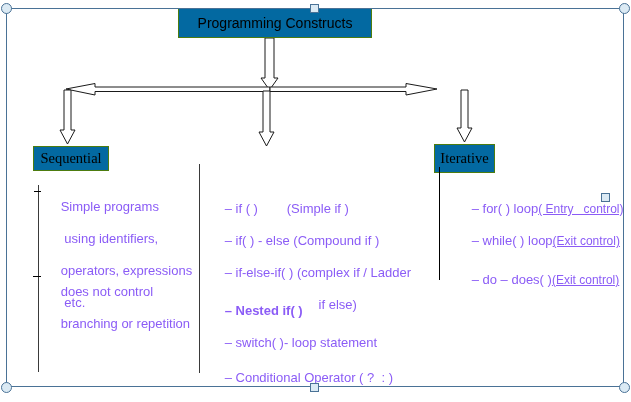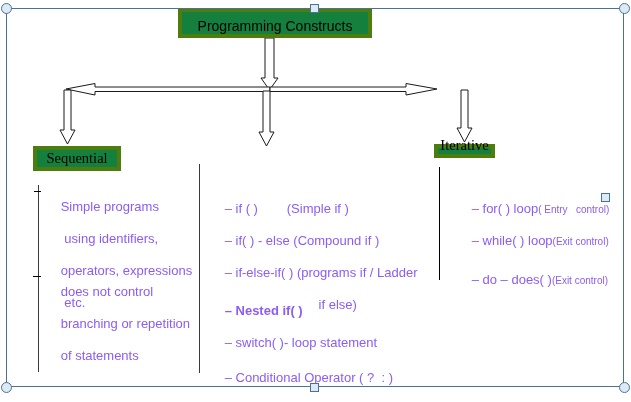--- a/index.html
+++ b/index.html
@@ -30,25 +30,25 @@
     background: #dbeaf4;
     border: 1px solid #4a7296;
     box-sizing: border-box;
   }
   .handle.circ { width: 11px; height: 11px; border-radius: 50%; }
   .handle.sq   { width: 9px;  height: 9px; }
 
   
   .box {
     position: absolute;
-    border: 4px solid #4d7c0f;
-    background: #15803d;
+    border: 1px solid #4d7c0f;
+    background: #0369a1;
     box-sizing: border-box;
     display: flex;
-    align-items: flex-end;
+    align-items: center;
     justify-content: center;
     color: #000000;
   }
   .title-box {
     font-family: "Liberation Sans", sans-serif;
     font-size: 14px;
   }
   .head-box {
     font-family: "Liberation Serif", serif;
     font-size: 14.5px;
@@ -71,21 +71,22 @@
   }
   .item {
     position: absolute;
     color: #8b5cf6;
     font-family: "Liberation Sans", sans-serif;
     font-size: 13px;
     line-height: 16px;
     white-space: pre;
   }
   .item .small {
-    font-size: 10px;
+    font-size: 12px;
+    text-decoration: underline;
   }
   .dash {
     position: absolute;
     height: 1px;
     background: #000000;
   }
 </style>
 </head>
 <body>
 
@@ -105,74 +106,73 @@
       <polygon points="263,91 270,91 270,132 274,132 266.5,146 259,132 263,132"></polygon>
 
       <polygon points="461,90 468,90 468,128 472,128 464.5,142 457,128 461,128"></polygon>
     </g>
   </svg>
 
   <div class="box title-box" style="left:178px; top:8px; width:194px; height:30px;">
     <span>Programming Constructs</span>
   </div>
 
-  <div class="box head-box" style="left:33px; top:146px; width:88px; height:25px;">
+  <div class="box head-box" style="left:33px; top:146px; width:76px; height:25px;">
     <span>Sequential</span>
   </div>
 
   <div class="col">
     <div class="vline" style="left:38px; top:185px; height:187px;"></div>
 
     <div class="dash" style="left:34px; top:191px; width:7px;"></div>
     <div class="item" style="left:39px; top:183px; width:170px;">
       <span>Simple programs</span><br>
       <span> using identifiers,</span><br>
       <span>operators, expressions</span><br>
       <span> etc.</span>
     </div>
 
     <div class="dash" style="left:33px; top:276px; width:8px;"></div>
     <div class="item" style="left:39px; top:268px; width:170px;">
       <span>does not control</span><br>
       <span>branching or repetition</span><br>
-      <span>of statements</span>
     </div>
   </div>
 
 
   <div class="col">
     <div class="vline" style="left:199px; top:164px; height:209px;"></div>
 
     <div class="item" style="left:203px; top:185px;">
       <span>–&nbsp;</span><span>if ( )        (Simple if )</span>
     </div>
 
     <div class="item" style="left:203px; top:217px;">
       <span>–&nbsp;</span><span>if( ) - else (Compound if )</span>
     </div>
 
     <div class="item" style="left:203px; top:249px;">
-      <span>–&nbsp;</span><span>if-else-if( ) (programs if / Ladder</span><br>
+      <span>–&nbsp;</span><span>if-else-if( ) (complex if / Ladder</span><br>
       <span>                          if else)</span>
     </div>
 
     <div class="item" style="left:203px; top:287px;font-weight:bold;">
       <span>–&nbsp;</span><span>Nested if( )</span>
     </div>
 
     <div class="item" style="left:203px; top:319px;">
       <span>–&nbsp;</span><span>switch( )- loop statement</span>
     </div>
 
     <div class="item" style="left:203px; top:354px;">
       <span>–&nbsp;</span><span>Conditional Operator ( ?  : )</span>
     </div>
   </div>
 
-  <div class="box head-box" style="left:434px; top:144px; width:61px; height:14px;">
+  <div class="box head-box" style="left:434px; top:144px; width:61px; height:29px;">
     <span>Iterative</span>
   </div>
 
   <div class="col">
     <div class="vline" style="left:439px; top:167px; height:113px; background:#000;"></div>
 
     <div class="item" style="left:450px; top:185px;">
       <span>–&nbsp;</span><span>for( ) loop</span><span class="small">( Entry   control)</span>
     </div>
 

